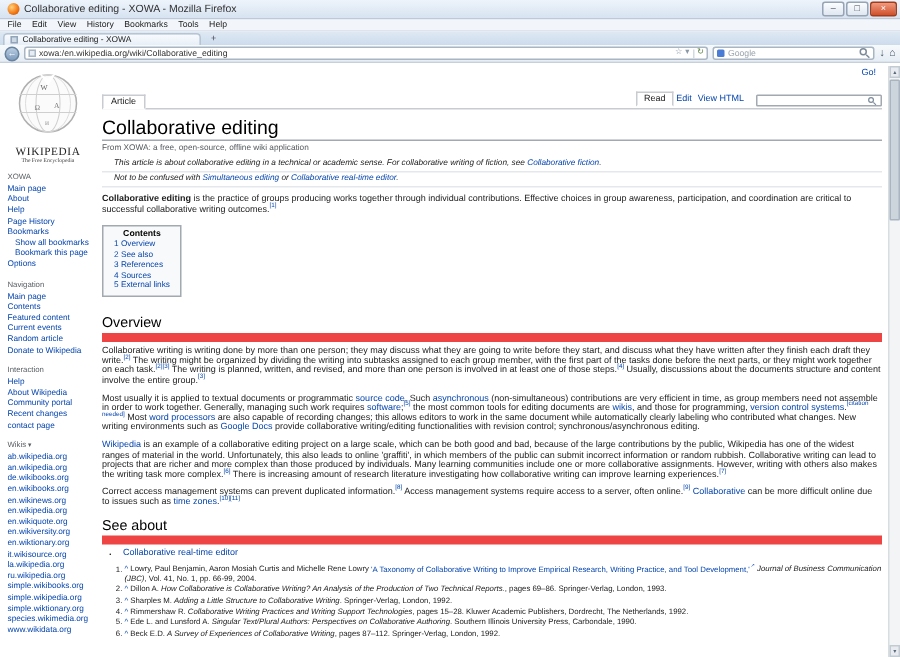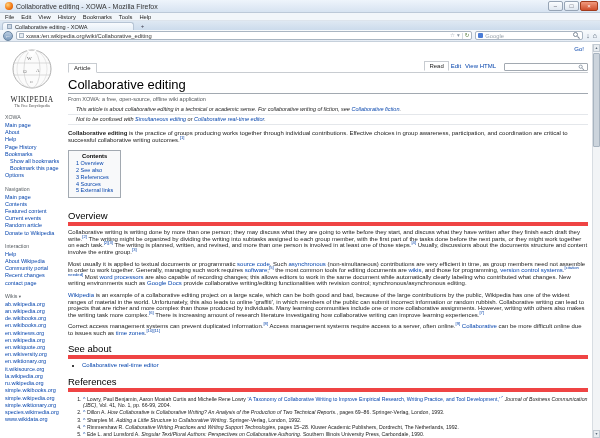--- a/index.html
+++ b/index.html
@@ -74,21 +74,21 @@
   .wsearch .lens{transform:scale(.8);}
 
   h1{font-size:13px;font-weight:normal;margin:4px 0 0;border-bottom:1px solid #a2a9b1;padding-bottom:1px;color:#000;font-family:"Liberation Sans",sans-serif;}
   .subtitle{font-size:5.5px;color:#54595d;margin:2px 0 3px;}
   .hatnote{font-size:5.5px;font-style:italic;color:#222;padding:1px 0 2px 8px;border-bottom:1px solid #e4e7eb;}
   .lead{font-size:6px;line-height:6.6px;margin:5px 0 4px;color:#222;}
   p.body{font-size:6px;line-height:6.6px;margin:0 0 5px;color:#222;}
   .toc{display:inline-block;border:1px solid #a2a9b1;background:#f8f9fa;padding:2px 7px 3px;margin:3px 0 5px;}
   .toc-title{font-size:5.8px;font-weight:bold;text-align:center;margin-bottom:1px;color:#000;}
   .toc-link{display:block;font-size:5.5px;line-height:6.8px;color:#0645ad;}
-  h2{font-size:9.5px;font-weight:normal;margin:7px 0 3px;border-bottom:4px solid #ef4444;padding-bottom:1px;color:#000;}
+  h2{font-size:9.5px;font-weight:normal;margin:7px 0 3px;border-bottom:6px solid #ef4444;padding-bottom:1px;color:#000;}
   ul.seealso{margin:2px 0 2px 14px;padding:0;}
   ul.seealso li{font-size:6px;line-height:6.6px;}
   ol.refs{margin:2px 0 0 15px;padding:0;}
   ol.refs li{font-size:5.2px;line-height:5.9px;margin-bottom:1.5px;color:#222;}
 
   .wl{color:#0645ad;}
   .il,.ie{font-style:italic;}
   .e::after,.ie::after{content:"↗";font-size:3.5px;vertical-align:super;margin-left:.5px;color:#36b;}
   sup{font-size:4.2px;line-height:0;}
   sup .wl{font-size:4.2px;}
@@ -254,21 +254,20 @@
           <p class="body"><span>Most usually it is applied to textual documents or programmatic </span><a class="wl l">source code</a><span>. Such </span><a class="wl l">asynchronous</a><span> (non-simultaneous) contributions are very efficient in time, as group members need not assemble in order to work together. Generally, managing such work requires </span><a class="wl l">software</a><span>;</span><sup><a class="wl">[5]</a></sup><span> the most common tools for editing documents are </span><a class="wl l">wikis</a><span>, and those for programming, </span><a class="wl l">version control systems</a><span>.</span><sup><a class="wl">[citation needed]</a></sup><span> Most </span><a class="wl l">word processors</a><span> are also capable of recording changes; this allows editors to work in the same document while automatically clearly labeling who contributed what changes. New writing environments such as </span><a class="wl l">Google Docs</a><span> provide collaborative writing/editing functionalities with revision control; synchronous/asynchronous editing.</span></p>
           <p class="body"><a class="wl l">Wikipedia</a><span> is an example of a collaborative editing project on a large scale, which can be both good and bad, because of the large contributions by the public, Wikipedia has one of the widest ranges of material in the world. Unfortunately, this also leads to online 'graffiti', in which members of the public can submit incorrect information or random rubbish. Collaborative writing can lead to projects that are richer and more complex than those produced by individuals. Many learning communities include one or more collaborative assignments. However, writing with others also makes the writing task more complex.</span><sup><a class="wl">[6]</a></sup><span> There is increasing amount of research literature investigating how collaborative writing can improve learning experiences.</span><sup><a class="wl">[7]</a></sup></p>
           <p class="body"><span>Correct access management systems can prevent duplicated information.</span><sup><a class="wl">[8]</a></sup><span> Access management systems require access to a server, often online.</span><sup><a class="wl">[9]</a></sup><span> </span><a class="wl l">Collaborative</a><span> can be more difficult online due to issues such as </span><a class="wl l">time zones</a><span>.</span><sup><a class="wl">[10][11]</a></sup></p>
         </div>
 
       <h2>See about</h2>
       <ul class="seealso" id="see-also-list">
           <li><a class="wl">Collaborative real-time editor</a></li>
         </ul>
 
-      <h2>References</h2>
       <ol class="refs" id="references-list">
           <li><a class="wl caret">^ </a><span>Lowry, Paul Benjamin, Aaron Mosiah Curtis and Michelle Rene Lowry </span><a class="wl e">'A Taxonomy of Collaborative Writing to Improve Empirical Research, Writing Practice, and Tool Development,'</a><span> </span><i>Journal of Business Communication (JBC)</i><span>, Vol. 41, No. 1, pp. 66-99, 2004.</span></li>
           <li><a class="wl caret">^ </a><span>Dillon A. </span><i>How Collaborative is Collaborative Writing? An Analysis of the Production of Two Technical Reports.</i><span>, pages 69–86. Springer-Verlag, London, 1993.</span></li>
           <li><a class="wl caret">^ </a><span>Sharples M. </span><i>Adding a Little Structure to Collaborative Writing</i><span>. Springer-Verlag, London, 1992.</span></li>
           <li><a class="wl caret">^ </a><span>Rimmershaw R. </span><i>Collaborative Writing Practices and Writing Support Technologies</i><span>, pages 15–28. Kluwer Academic Publishers, Dordrecht, The Netherlands, 1992.</span></li>
           <li><a class="wl caret">^ </a><span>Ede L. and Lunsford A. </span><i>Singular Text/Plural Authors: Perspectives on Collaborative Authoring</i><span>. Southern Illinois University Press, Carbondale, 1990.</span></li>
           <li><a class="wl caret">^ </a><span>Beck E.D. </span><i>A Survey of Experiences of Collaborative Writing</i><span>, pages 87–112. Springer-Verlag, London, 1992.</span></li>
         </ol>
     </div>
 

